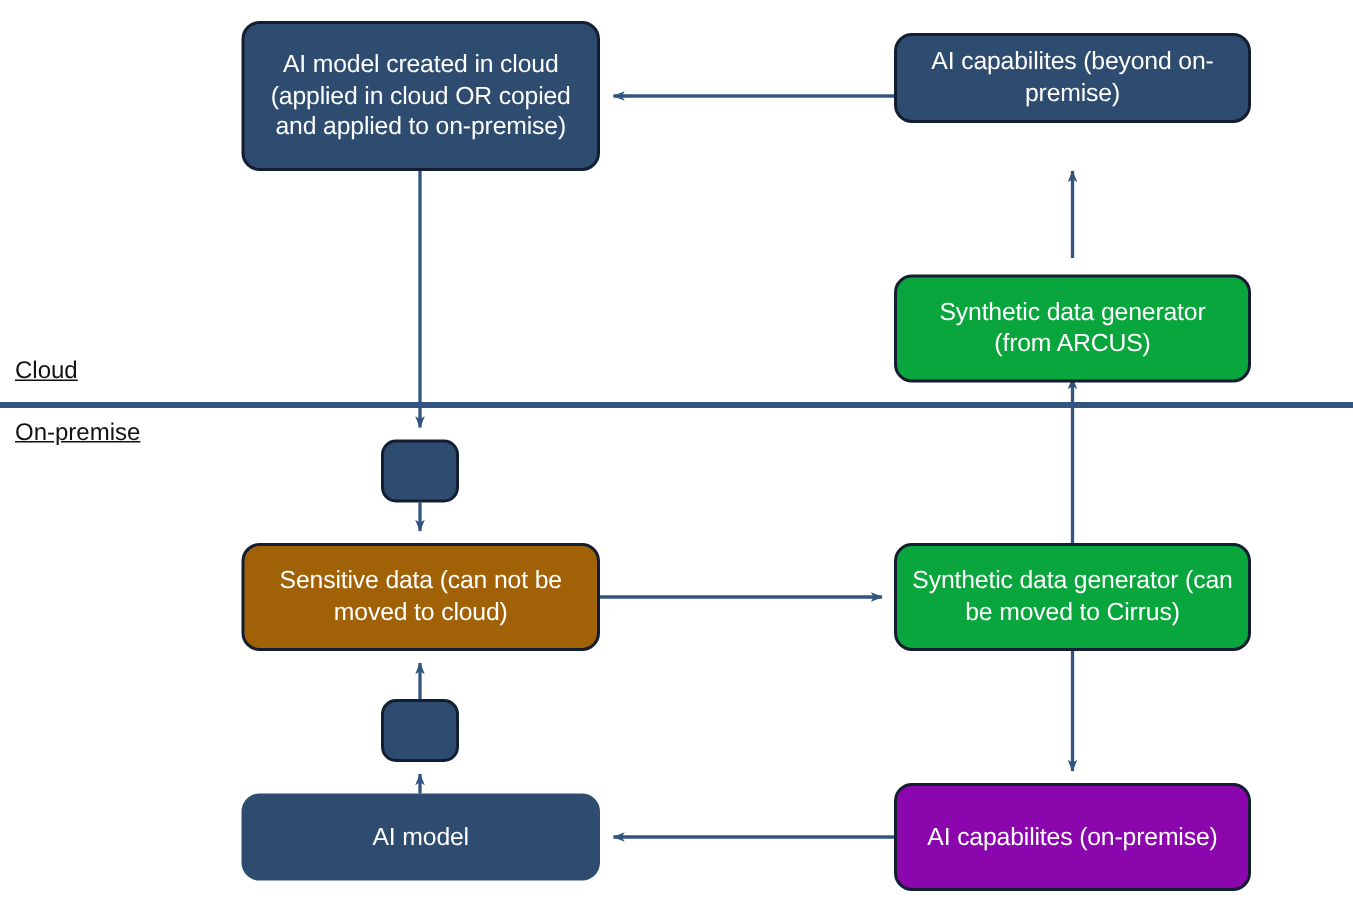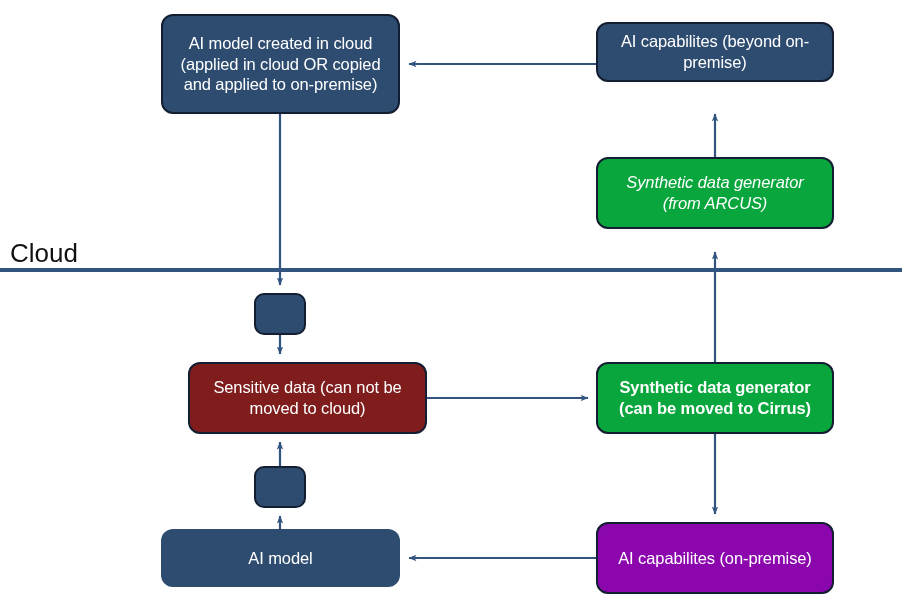--- a/index.html
+++ b/index.html
@@ -36,24 +36,25 @@
   .node.outlined {
     border: 2px solid #141E32;
   }
   .node .label {
     display: block;
     width: 100%;
   }
   .zone-label {
     position: absolute;
     color: #111111;
-    font-size: 26px;
+    font-size: 16px;
     line-height: 1.2;
     z-index: 4;
     white-space: nowrap;
+    text-decoration: underline;
   }
   .divider {
     position: absolute;
     height: 4px;
     background: #31557F;
     z-index: 2;
   }
   svg.edges {
     position: absolute;
     left: 0;
@@ -113,42 +114,43 @@
     </g>
 
     <g>
       <line x1="280" y1="466" x2="280" y2="442" stroke="#31557F" stroke-width="2.2" marker-end="url(#arrowhead)"></line>
     </g>
   </svg>
 
   <div class="divider" style="left:0px; top:268px; width:902px;"></div>
 
   <div class="zone-label" style="left:10px; top:238px;">Cloud</div>
+  <div class="zone-label" style="left:10px; top:279px;">On-premise</div>
 
   <div class="node outlined" style="left:161px; top:14px; width:239px; height:100px; background:#2E4C70;text-align:center;">
     <span class="label">AI model created in cloud (applied in cloud OR copied and applied to on-premise)</span>
   </div>
 
   <div class="node outlined" style="left:596px; top:22px; width:238px; height:60px; background:#2E4C70;">
     <span class="label">AI capabilites (beyond on-premise)</span>
   </div>
 
-  <div class="node outlined" style="left:596px; top:157px; width:238px; height:72px; background:#08A63C;font-style:italic;">
+  <div class="node outlined" style="left:596px; top:183px; width:238px; height:72px; background:#08A63C;">
     <span class="label">Synthetic data generator (from ARCUS)</span>
   </div>
 
   <div class="node outlined" style="left:254px; top:293px; width:52px; height:42px; background:#2E4C70; border-radius:10px;">
     <span class="label"></span>
   </div>
 
-  <div class="node outlined" style="left:161px; top:362px; width:239px; height:72px; background:#7f1d1d;margin-left:27px;">
+  <div class="node outlined" style="left:161px; top:362px; width:239px; height:72px; background:#a16207;">
     <span class="label">Sensitive data (can not be moved to cloud)</span>
   </div>
 
-  <div class="node outlined" style="left:596px; top:362px; width:238px; height:72px; background:#08A63C;font-weight:bold;">
+  <div class="node outlined" style="left:596px; top:362px; width:238px; height:72px; background:#08A63C;">
     <span class="label">Synthetic data generator (can be moved to Cirrus)</span>
   </div>
 
   <div class="node outlined" style="left:254px; top:466px; width:52px; height:42px; background:#2E4C70; border-radius:10px;">
     <span class="label"></span>
   </div>
 
   <div class="node" style="left:161px; top:529px; width:239px; height:58px; background:#2E4C70;">
     <span class="label">AI model</span>
   </div>

